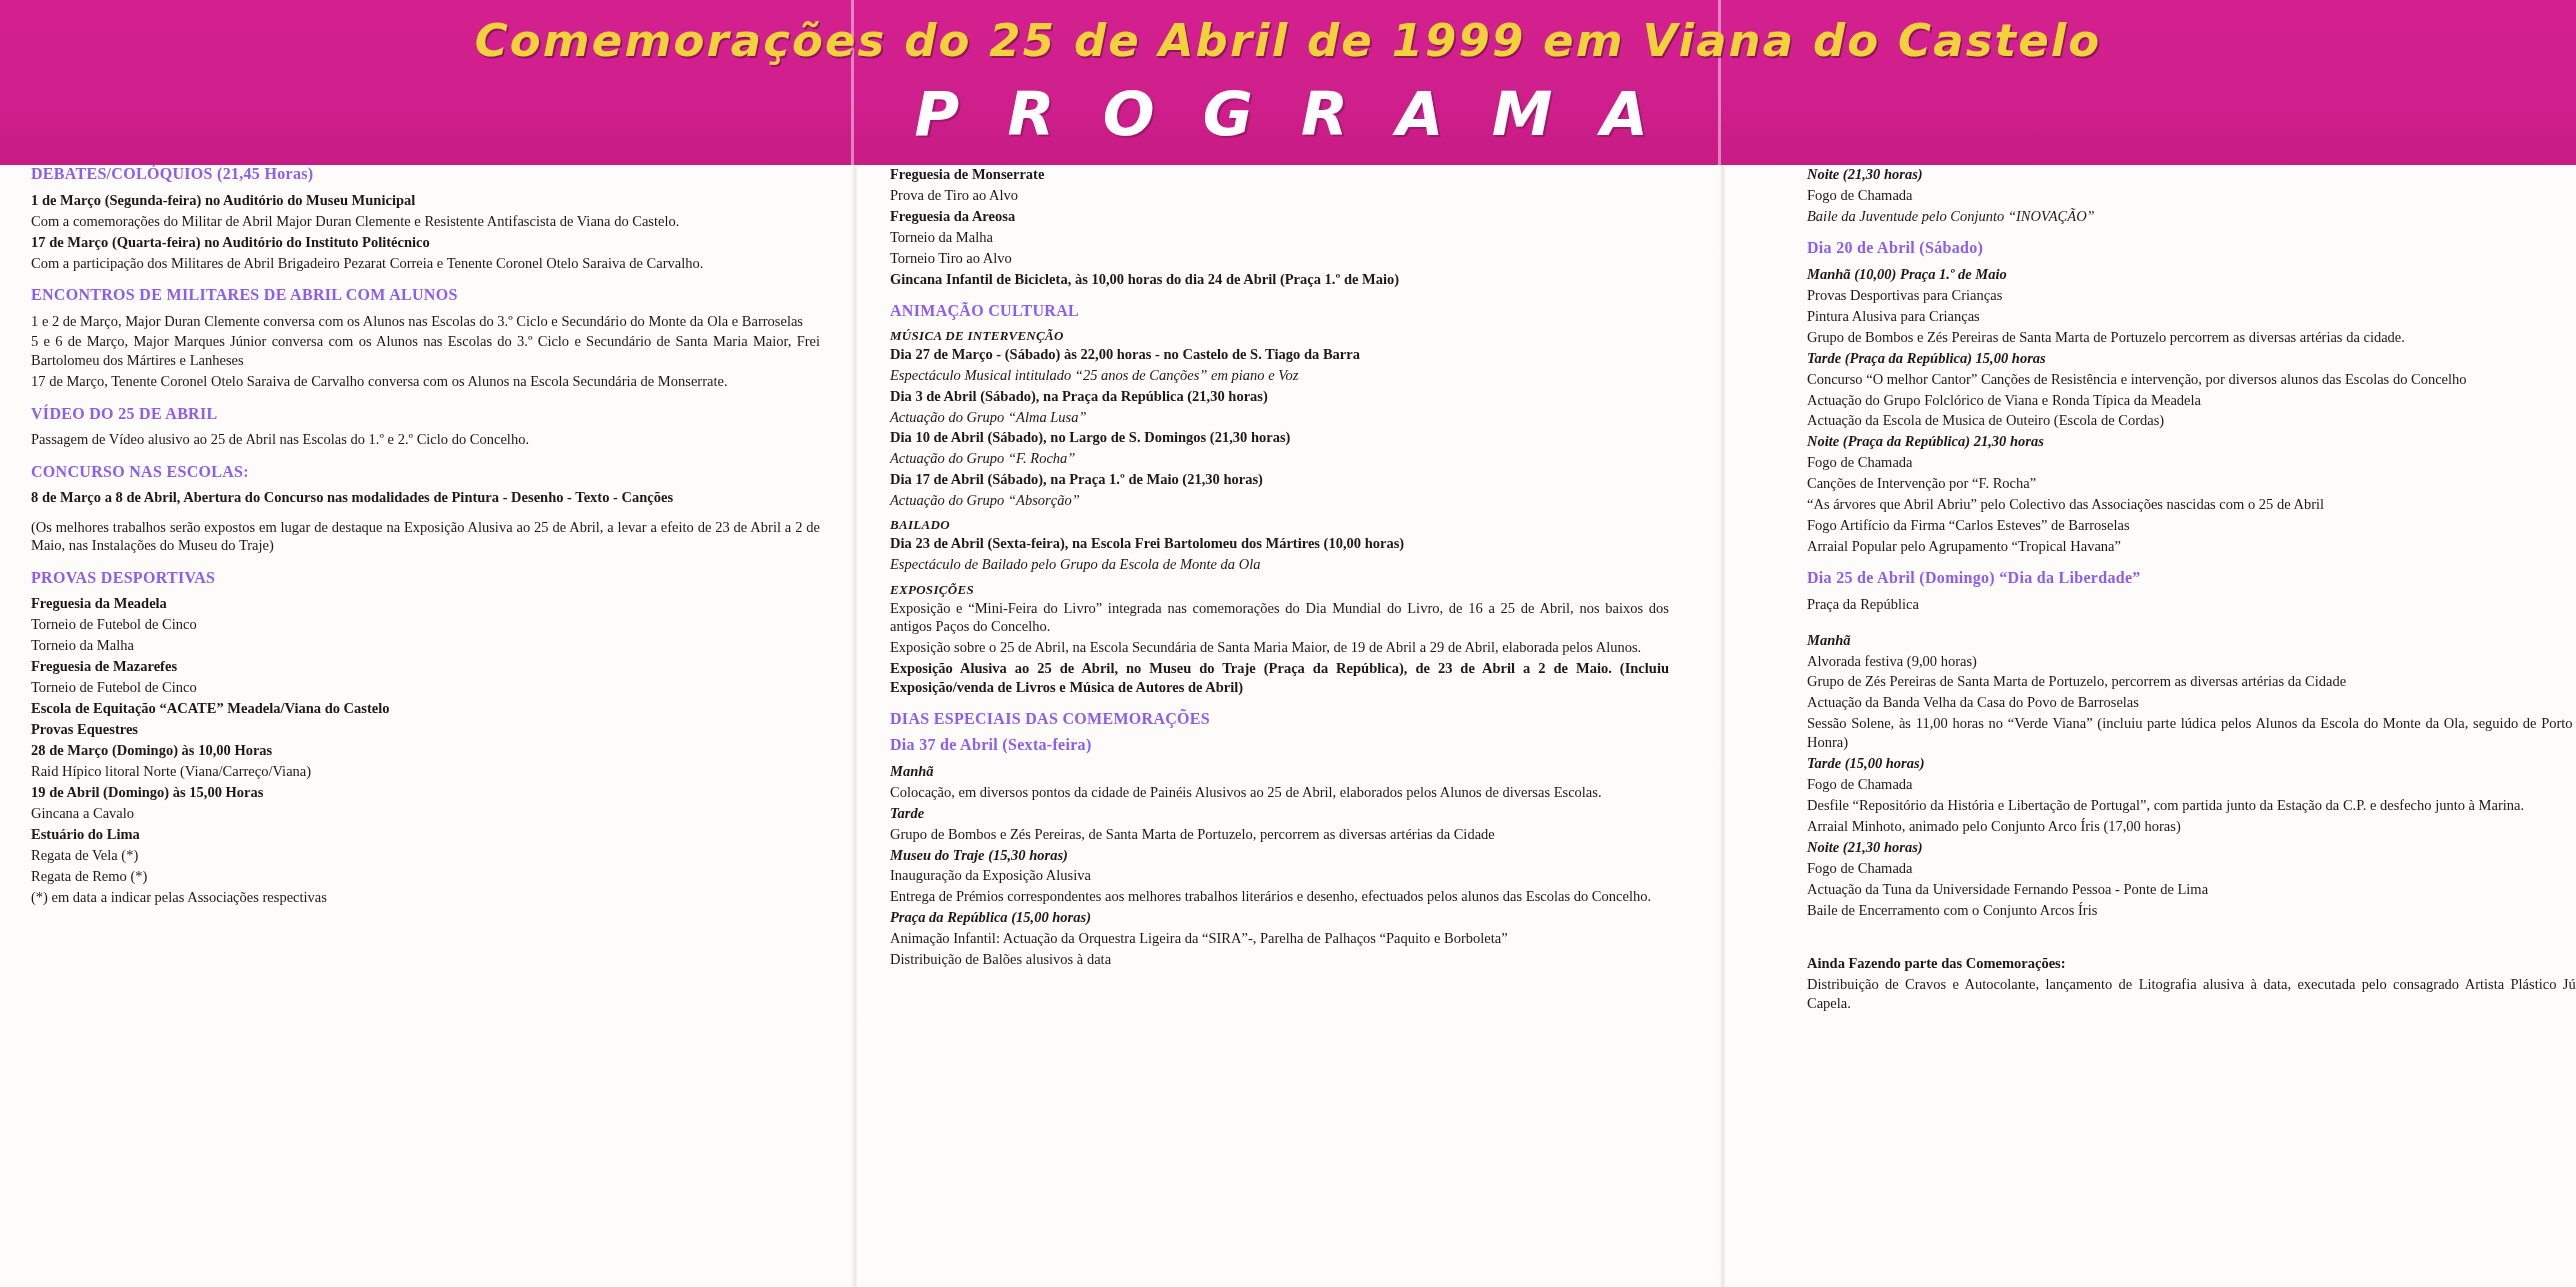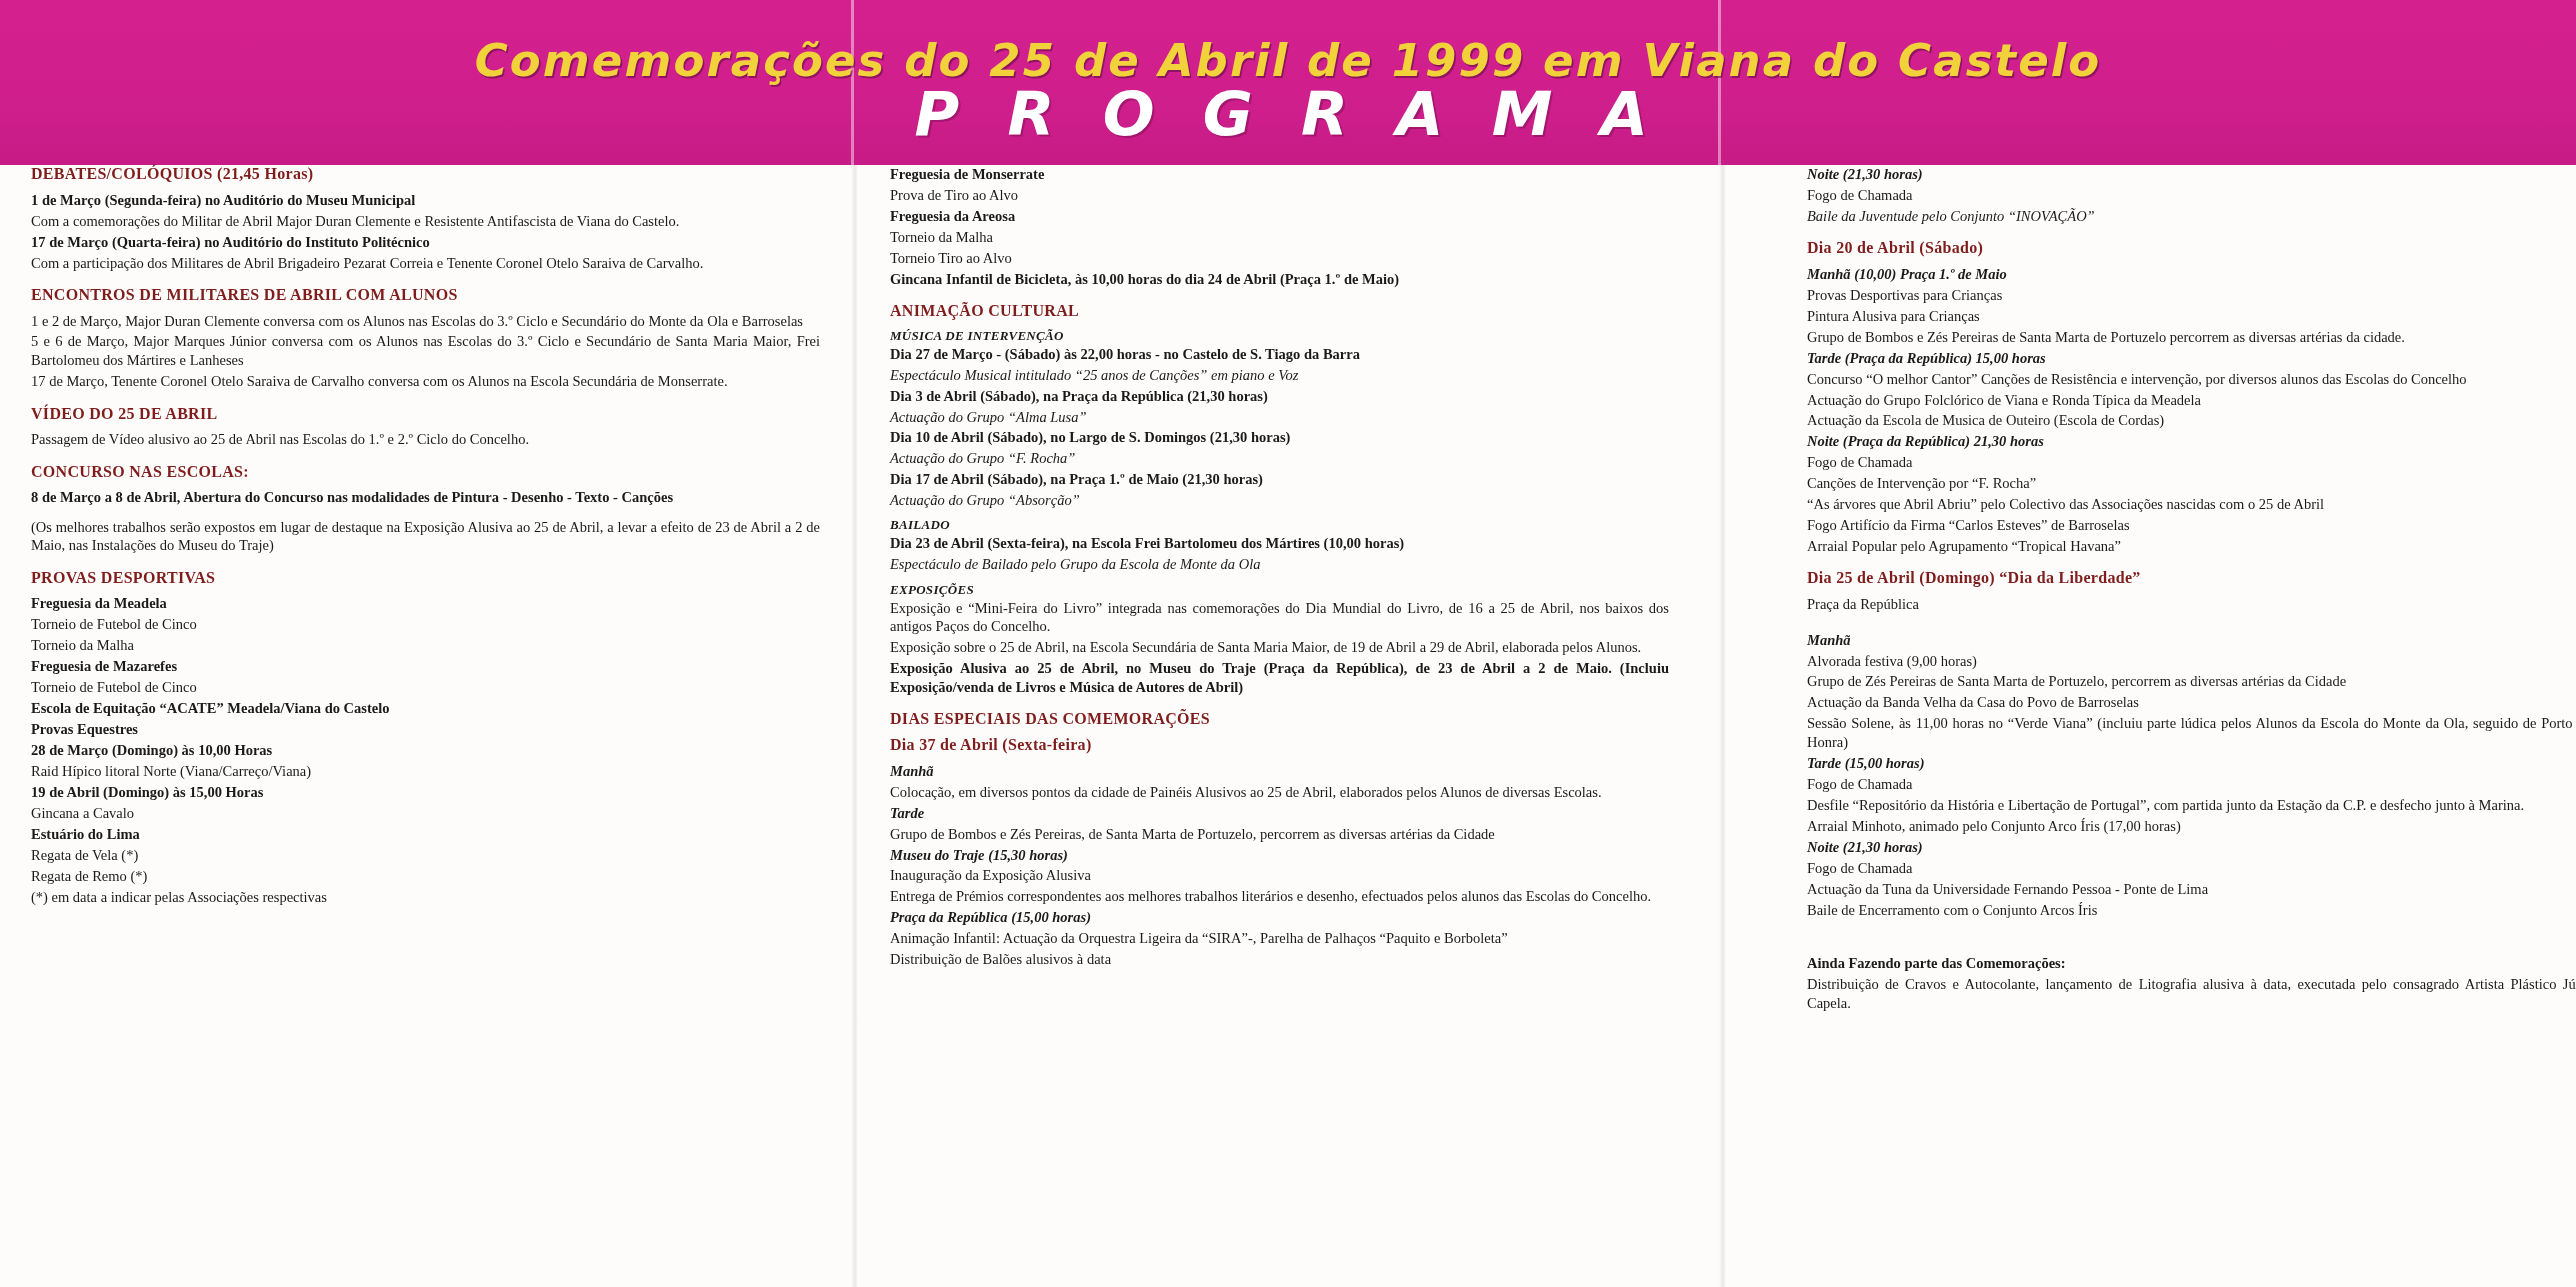--- a/index.html
+++ b/index.html
@@ -49,21 +49,20 @@
     width: 2576px;
     text-align: center;
     font-family: "DejaVu Sans", sans-serif;
     font-weight: bold;
     font-style: italic;
     font-size: 45px;
     letter-spacing: 2.1px;
     color: #f2d23a;
     text-shadow: 1.6px 1.6px 0 rgba(90,10,60,0.55);
     white-space: nowrap;
-    margin-top: 20px;
   }
   .banner-subtitle {
     position: absolute;
     top: 78px;
     left: 0;
     width: 2576px;
     text-align: center;
     font-family: "DejaVu Sans", sans-serif;
     font-weight: bold;
     font-style: italic;
@@ -95,21 +94,21 @@
     position: absolute;
     top: 0;
     width: 7.3px;
     height: 1122px;
     background: linear-gradient(90deg, rgba(0,0,0,0.0) 0%, rgba(120,120,120,0.10) 40%, rgba(120,120,120,0.16) 55%, rgba(0,0,0,0.0) 100%);
   }
   .colsep.s1 { left: 851px; }
   .colsep.s2 { left: 1719px; }
 
   .sec-head {
-    color: #7f1d1d;
+    color: #8b5cf6;
     font-family: "Liberation Serif", serif;
     font-weight: bold;
     font-size: 16px;
     letter-spacing: 0.3px;
     margin: 0 0 7.3px 0;
     line-height: 1.15;
   }
 
   .blk { margin: 0 0 13.5px 0; }
   .blk.tight { margin-bottom: 7.3px; }

